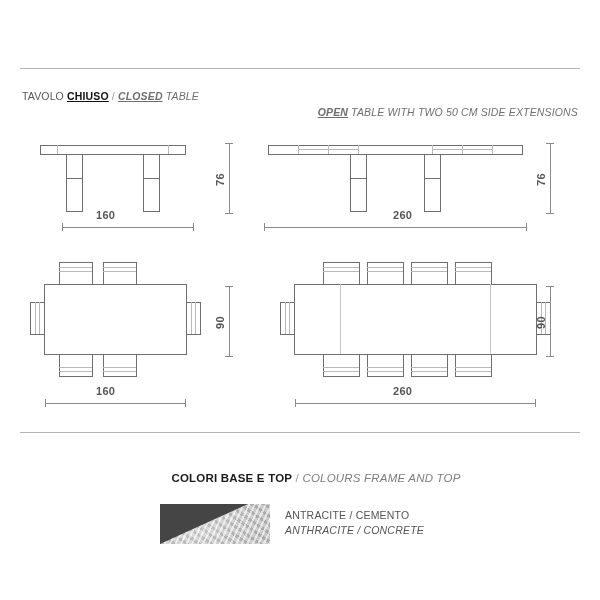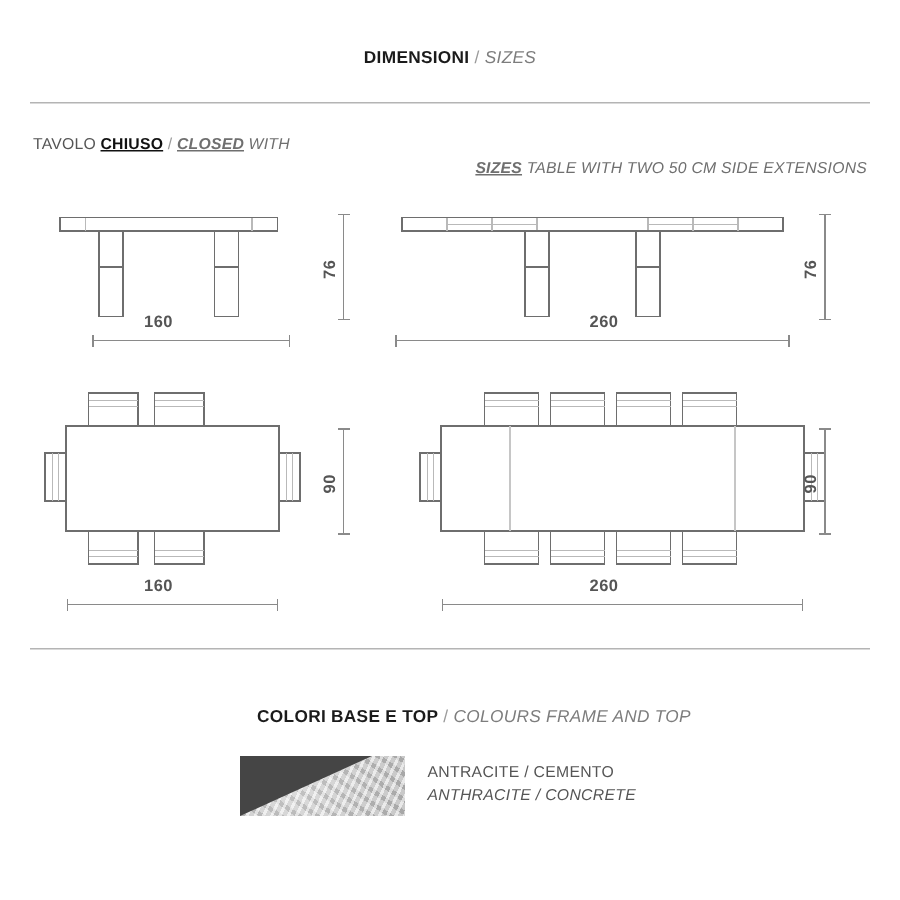--- a/index.html
+++ b/index.html
@@ -63,38 +63,33 @@
     background:#454545;
     clip-path:polygon(0 0, 80% 0, 0 100%);
   }
   .colortxt{position:absolute;font-size:10.5px;color:#555;letter-spacing:.2px;white-space:nowrap;line-height:15px;}
 </style>
 </head>
 <body>
 
 <div class="page">
 
-  <div class="ttl" style="top:33px;">
-    <span class="b">DIMENSIONI</span>
-    <span class="sep">/</span>
-    <span class="i">SIZES</span>
-  </div>
 
   <div class="divider" style="top:68px;"></div>
 
   <div class="hdr" style="left:22px;top:90px;">
     <span>TAVOLO</span>
     <span class="b">CHIUSO</span>
     <span class="sep">/</span>
     <span class="b i">CLOSED</span>
-    <span class="i">WITH</span>
+    <span class="i">TABLE</span>
   </div>
 
   <div class="hdr" style="left:248px;top:106px;width:330px;text-align:right;">
-    <span class="b i">SIZES</span>
+    <span class="b i">OPEN</span>
     <span class="i">TABLE WITH TWO 50 CM SIDE EXTENSIONS</span>
   </div>
 
   <div class="draw" style="left:30px;top:138px;">
     <svg width="165" height="80" viewBox="0 0 165 80">
       <g fill="none" stroke="#6e6e6e" stroke-width="1" shape-rendering="crispEdges">
 
         <rect x="10" y="7" width="145" height="9" fill="#ffffff"></rect>
 
         <line x1="27" y1="7" x2="27" y2="16" stroke="#b9b9b9"></line>

